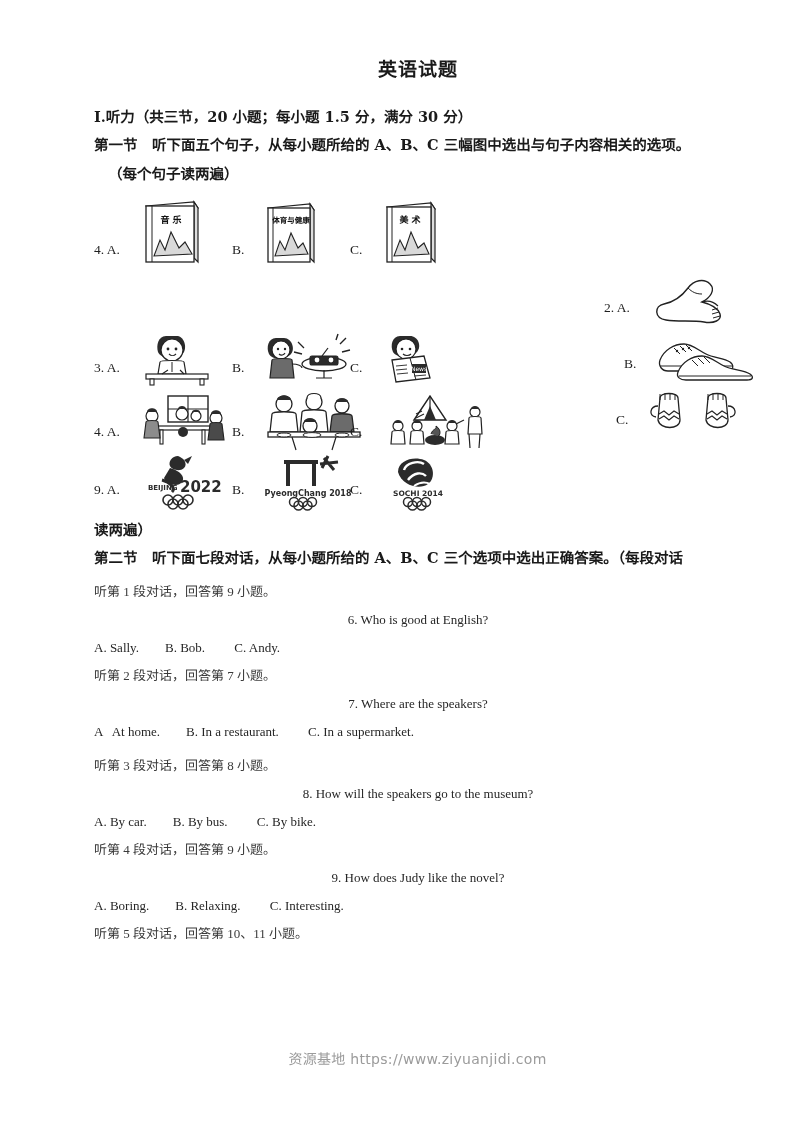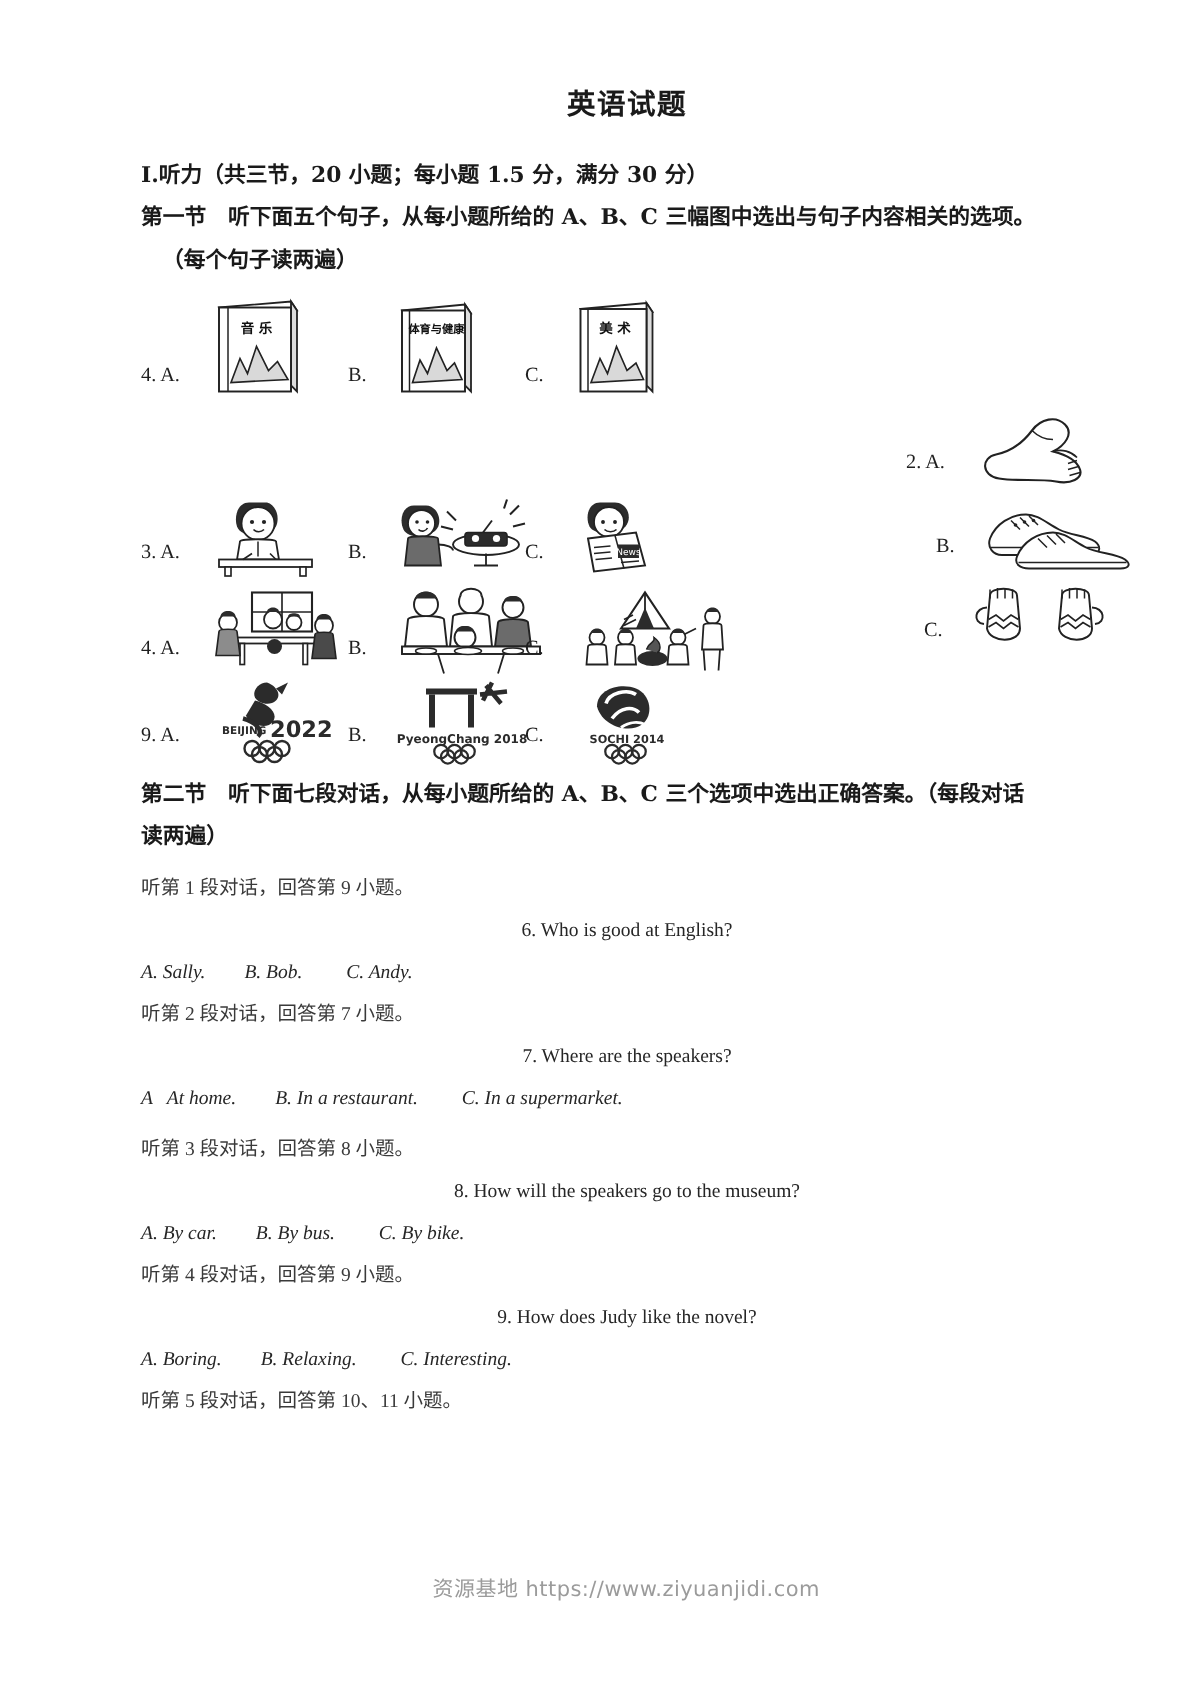--- a/index.html
+++ b/index.html
@@ -62,21 +62,20 @@
     margin: 0;
     color: #262626;
     text-align: center;
   }
   .opts {
     font-size: 13px;
     line-height: 2.15;
     margin: 0;
     color: #262626;
     white-space: pre;
-    font-style: italic;
   }
   .gapsm { height: 6px; }
 
   
   .pic-block { margin: 10px 0 4px 0; }
   .pic-row {
     display: flex;
     align-items: flex-end;
     height: 74px;
     margin-bottom: 2px;
@@ -419,22 +418,22 @@
                 <circle cx="32.5" cy="51.5" r="4.5"></circle>
                   <circle cx="41.5" cy="51.5" r="4.5"></circle>
               </g>
             </svg>
           </span>
         </div>
       </div>
 
     </div>
 
+    <p class="sec-line">读两遍）</p>
     <p class="sec-line">第二节　听下面七段对话，从每小题所给的 A、B、C 三个选项中选出正确答案。（每段对话</p>
-    <p class="sec-line">读两遍）</p>
 
     <div class="gapsm"></div>
 
     <div>
       <p class="plain">听第 1 段对话，回答第 9 小题。</p>
       <p class="q-line">6. Who is good at English?</p>
       <p class="opts">A. Sally.        B. Bob.         C. Andy.</p>
     </div>
 
     <div>

